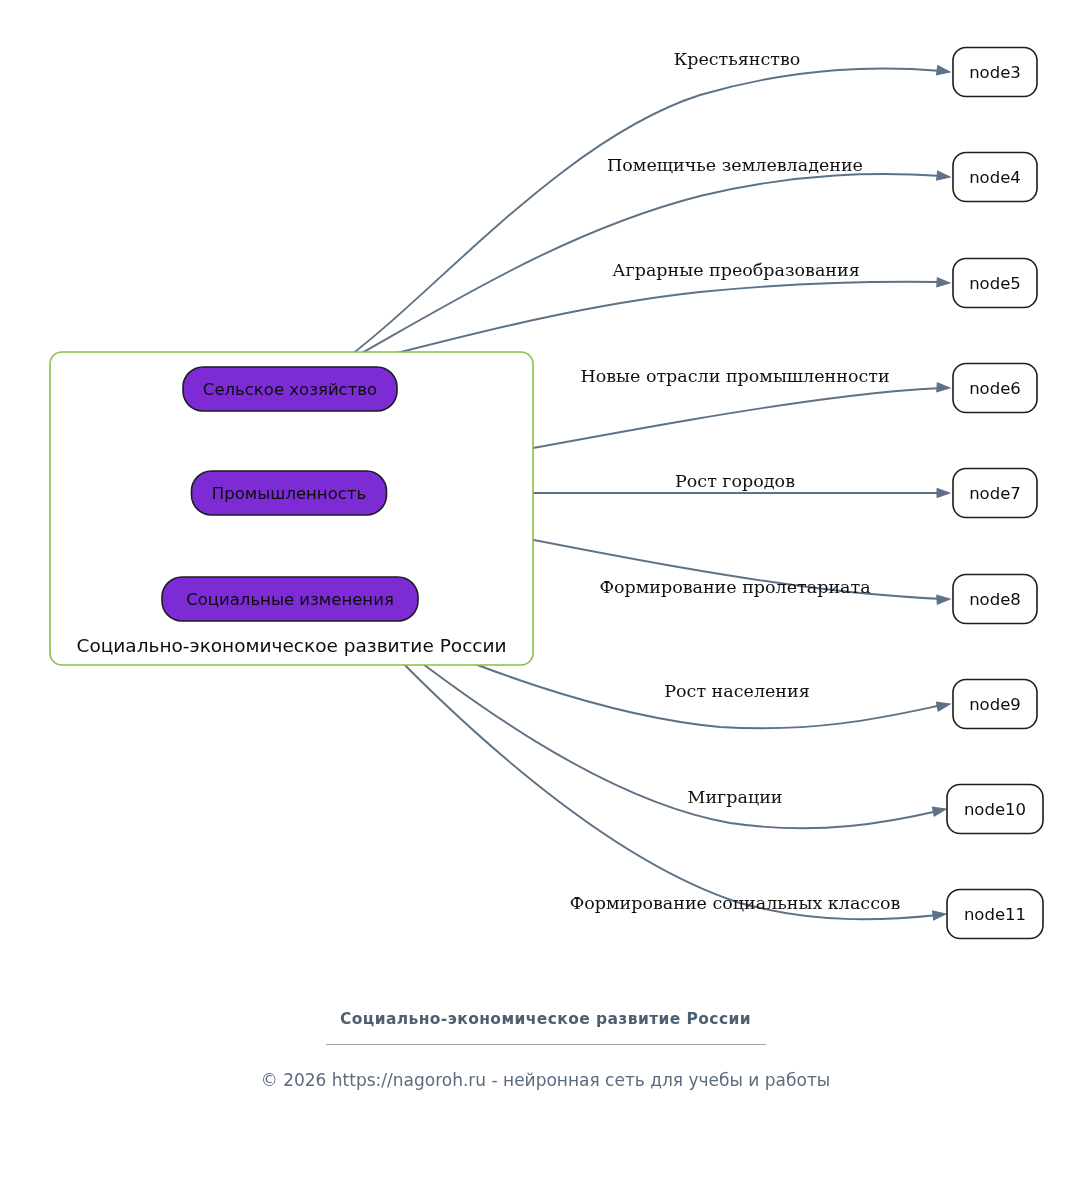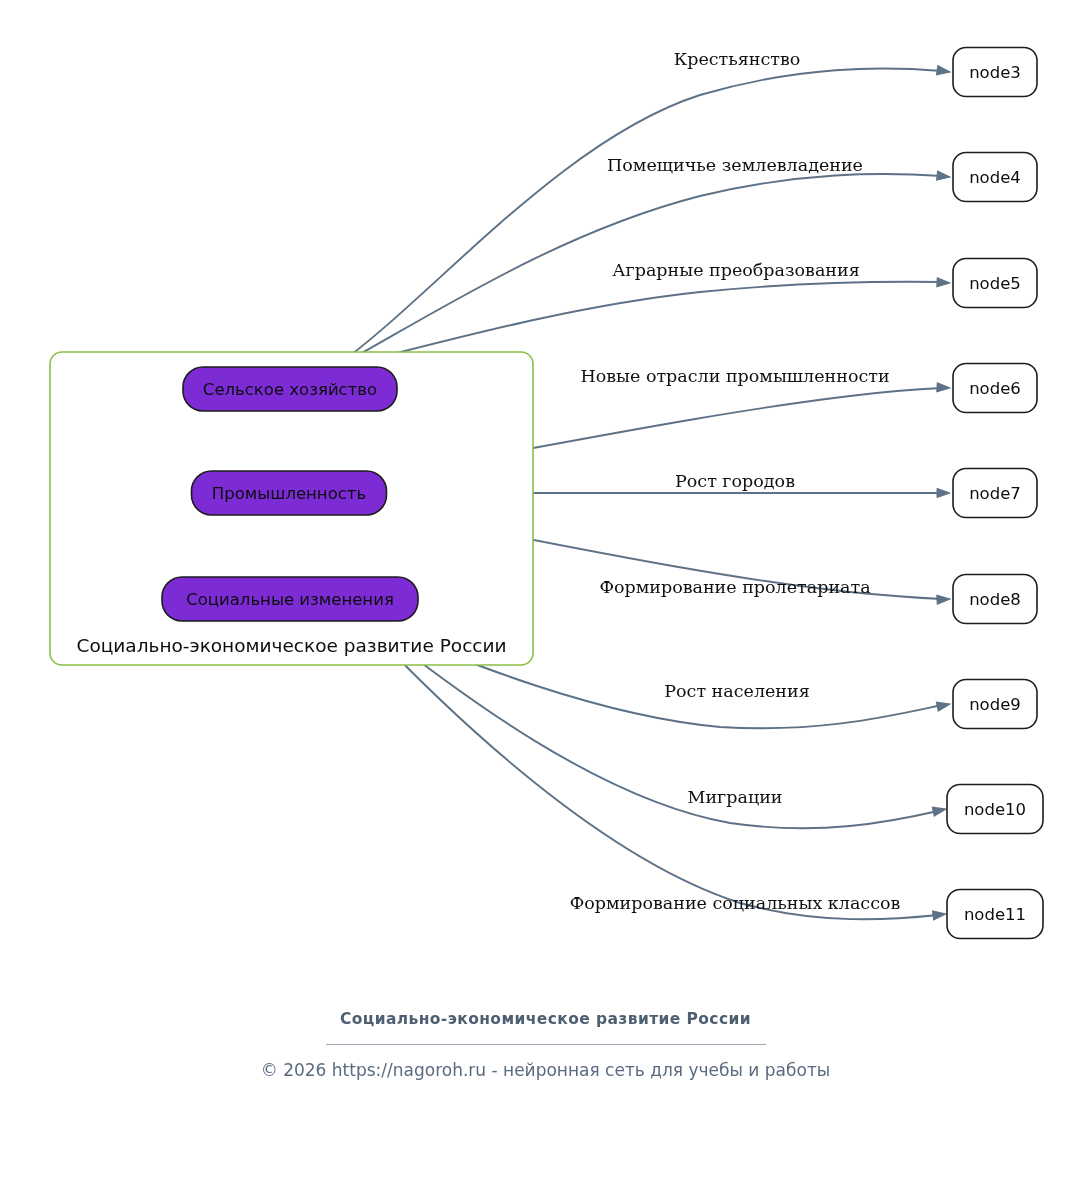--- a/index.html
+++ b/index.html
@@ -94,21 +94,21 @@
     letter-spacing: 0.4px;
     line-height: 28px;
   }
   #footer-divider {
     width: 440px;
     height: 0;
     margin: 11px auto 0 auto;
     border-top: 1.6px solid #9aa7b4;
   }
   #footer-copyright {
-    margin-top: 12px;
+    margin-top: 22px;
     font-family: "DejaVu Sans", sans-serif;
     font-size: 17px;
     color: #5a6b80;
     line-height: 26px;
   }
 </style>
 </head>
 <body>
 
 <div id="diagram-root">

